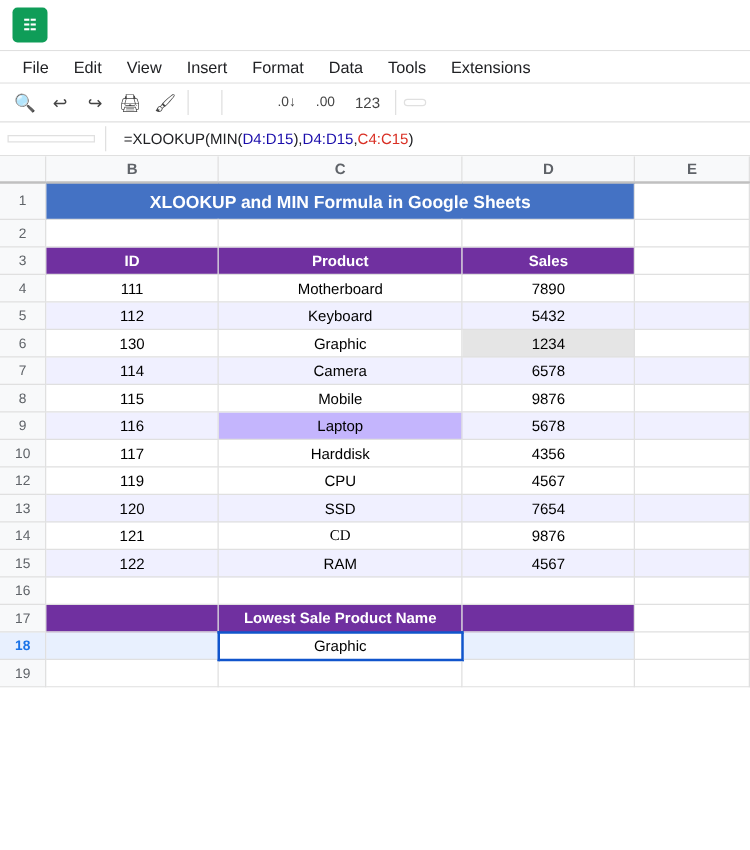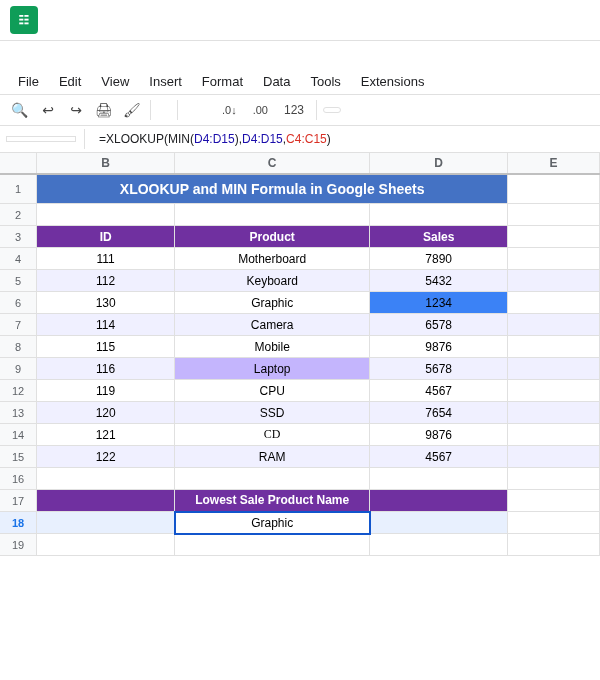--- a/index.html
+++ b/index.html
@@ -29,21 +29,20 @@
     .star-icon { color: #5f6368; font-size: 16px; cursor: pointer; }
 
     
     .menu-bar {
       display: flex;
       align-items: center;
       padding: 2px 10px;
       background: #fff;
       border-bottom: 1px solid #e0e0e0;
       gap: 4px;
-      margin-top: 28px;
     }
     .menu-item {
       padding: 3px 8px;
       font-size: 13px;
       color: #202124;
       cursor: pointer;
       border-radius: 3px;
     }
 
     
@@ -267,21 +266,21 @@
           <td class="row-header">5</td>
           <td class="data-num row-even-cell" style="background: rgb(240, 240, 255);">112</td>
           <td class="data-text" style="background: rgb(240, 240, 255);">Keyboard</td>
           <td class="data-num" style="background: rgb(240, 240, 255);">5432</td>
           <td style="background: rgb(240, 240, 255);"></td>
         </tr>
         <tr>
           <td class="row-header">6</td>
           <td class="data-num" style="background: rgb(255, 255, 255);">130</td>
           <td class="data-text" style="background: rgb(255, 255, 255);">Graphic</td>
-          <td class="data-num" style="background: #3b82f6;">1234</td>
+          <td class="data-num" style="background: #e5e5e5;">1234</td>
           <td style="background: rgb(255, 255, 255);"></td>
         </tr>
         <tr>
           <td class="row-header">7</td>
           <td class="data-num row-even-cell" style="background: rgb(240, 240, 255);">114</td>
           <td class="data-text" style="background: rgb(240, 240, 255);">Camera</td>
           <td class="data-num" style="background: rgb(240, 240, 255);">6578</td>
           <td style="background: rgb(240, 240, 255);"></td>
         </tr>
         <tr>
@@ -292,20 +291,27 @@
           <td style="background: rgb(255, 255, 255);"></td>
         </tr>
         <tr>
           <td class="row-header">9</td>
           <td class="data-num row-even-cell" style="background: rgb(240, 240, 255);">116</td>
           <td class="data-text" style="background: #c4b5fd;">Laptop</td>
           <td class="data-num" style="background: rgb(240, 240, 255);">5678</td>
           <td style="background: rgb(240, 240, 255);"></td>
         </tr>
         <tr>
+          <td class="row-header">10</td>
+          <td class="data-num" style="background: rgb(255, 255, 255);">117</td>
+          <td class="data-text" style="background: rgb(255, 255, 255);">Harddisk</td>
+          <td class="data-num" style="background: rgb(255, 255, 255);">4356</td>
+          <td style="background: rgb(255, 255, 255);"></td>
+        </tr>
+        <tr>
           <td class="row-header">12</td>
           <td class="data-num" style="background: rgb(255, 255, 255);">119</td>
           <td class="data-text" style="background: rgb(255, 255, 255);">CPU</td>
           <td class="data-num" style="background: rgb(255, 255, 255);">4567</td>
           <td style="background: rgb(255, 255, 255);"></td>
         </tr>
         <tr>
           <td class="row-header">13</td>
           <td class="data-num row-even-cell" style="background: rgb(240, 240, 255);">120</td>
           <td class="data-text" style="background: rgb(240, 240, 255);">SSD</td>

